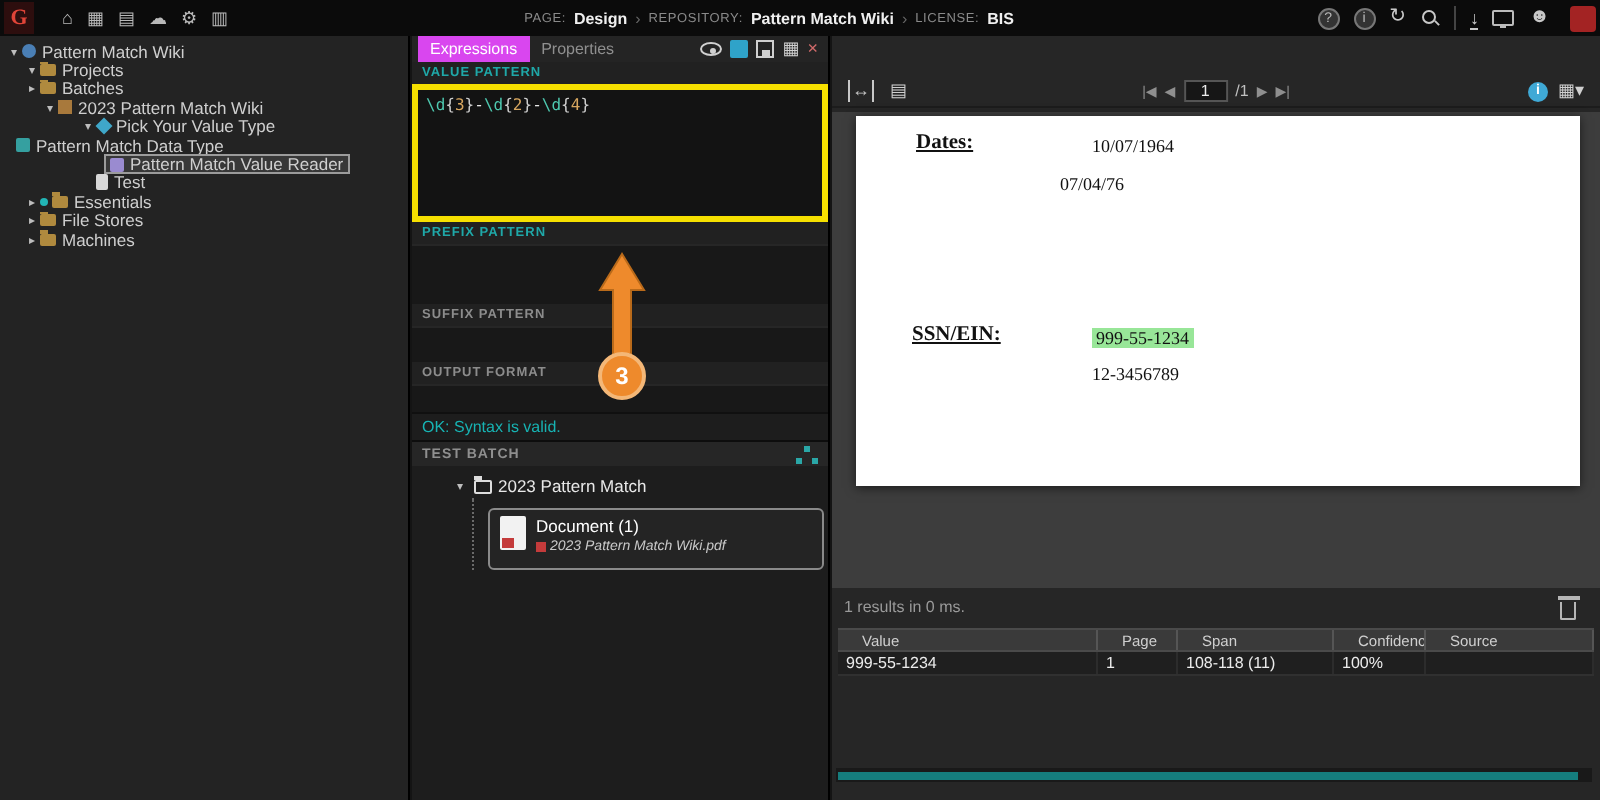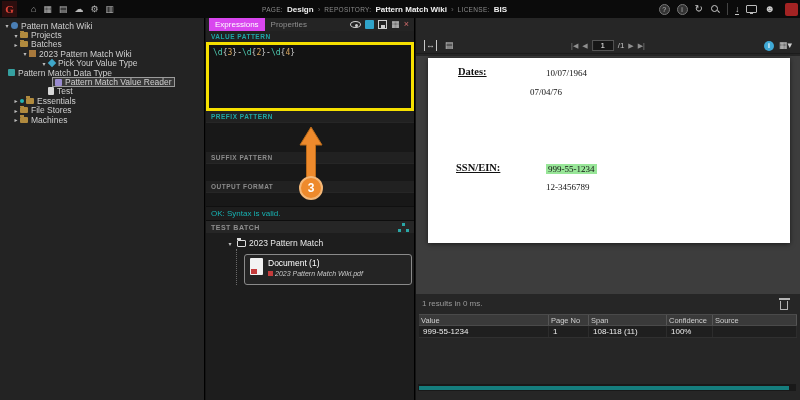--- a/index.html
+++ b/index.html
@@ -100,21 +100,21 @@
   .page{position:absolute;left:12px;top:2px;width:362px;height:185px;background:#fff;box-shadow:0 1px 5px rgba(0,0,0,.55);font-family:"Liberation Serif",serif;color:#111}
   .dlabel{position:absolute;font-weight:bold;font-size:10.5px;text-decoration:underline}
   .dval{position:absolute;font-size:9px}
   .hl{background:#98e698;padding:0 2px}
   .results{position:absolute;left:6px;top:281px;font-size:8px;color:#9a9a9a}
   .i-trash{position:absolute;right:12px;top:283px;width:8px;height:9px;border:1px solid #b5b5b5;border-top:none;border-radius:0 0 1px 1px}
   .i-trash::before{content:"";position:absolute;top:-3px;left:-2.5px;width:11px;height:1.5px;background:#b5b5b5}
   .vtable{position:absolute;left:3px;top:296px;width:378px}
   .vrow{display:flex;height:12px;line-height:12px}
   .vhead{background:#3a3a3a;color:#cfcfcf;border-top:1px solid #4a4a4a;border-bottom:1px solid #4a4a4a;font-size:7.5px}
-  .vhead>div{border-right:1px solid #555;padding-left:2px;overflow:hidden}
+  .vhead>div{border-right:1px solid #555;padding-left:12px;overflow:hidden}
   .vdata{background:#1f1f1f;color:#ececec;border-bottom:1px solid #303030;font-size:8px}
   .vdata>div{border-right:1px solid #2c2c2c;padding-left:4px;overflow:hidden}
   .cw0{width:130px;flex:none}.cw1{width:40px;flex:none}.cw2{width:78px;flex:none}.cw3{width:46px;flex:none}.cw4{flex:1}
   .scrolltrack{position:absolute;left:2px;right:4px;top:366px;height:7px;background:#191919}
   .scrollthumb{position:absolute;left:1px;top:1.5px;width:370px;height:4px;background:#157d7d}
 </style>
 </head>
 <body>
 
 <div id="app">

